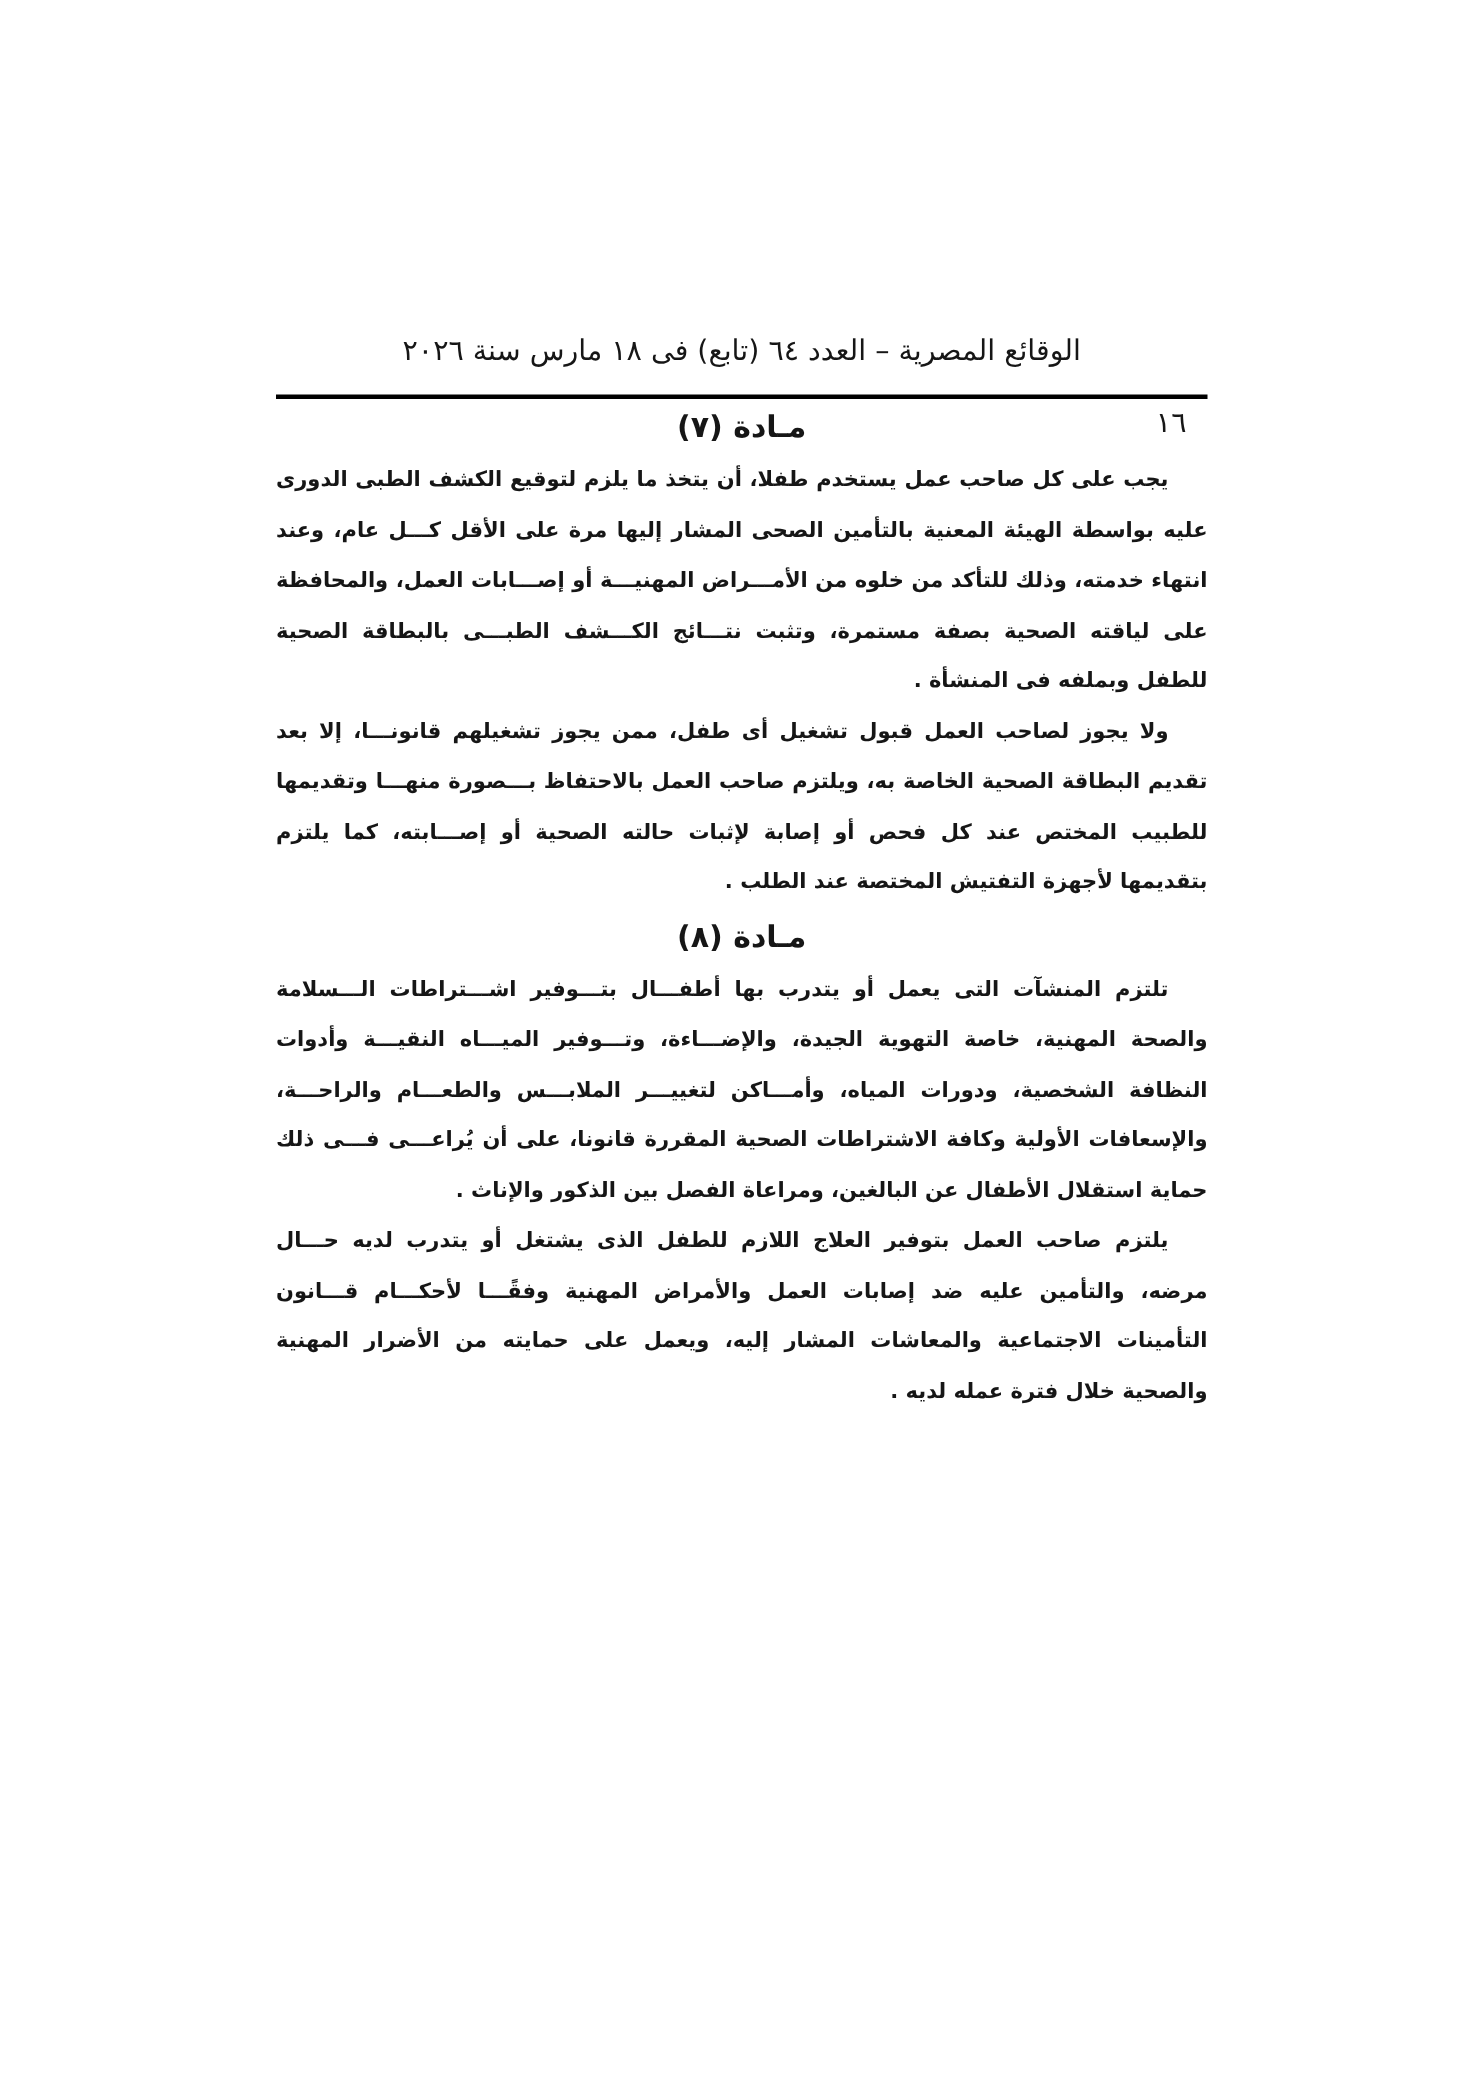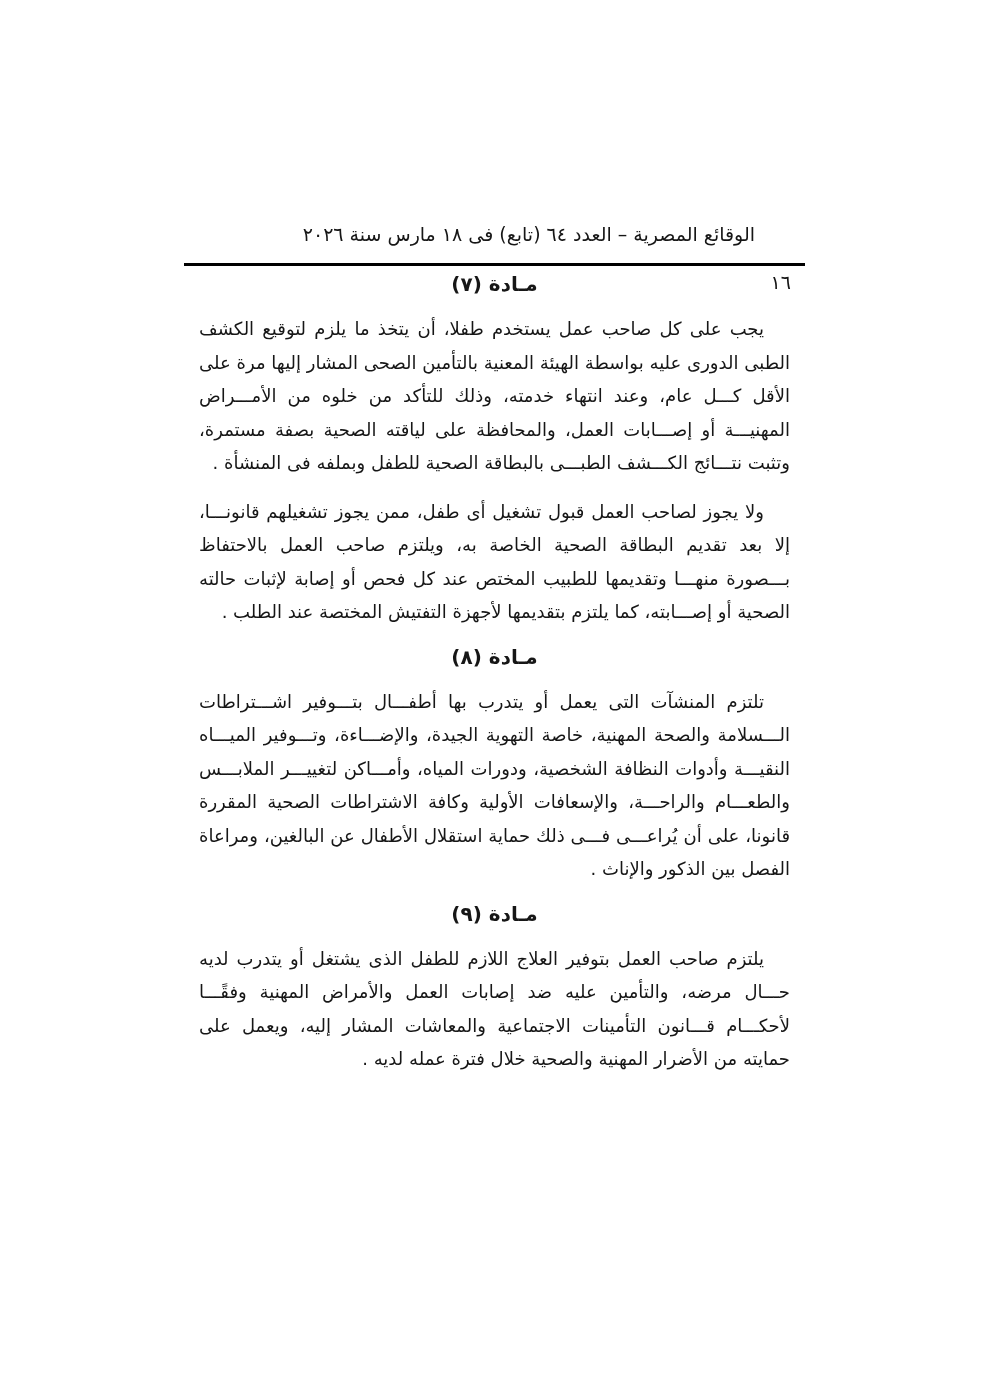--- a/index.html
+++ b/index.html
@@ -23,20 +23,21 @@
     right: 184px;
     width: 621px;
   }
   .page-header {
     position: relative;
     height: 38px;
     font-size: 19px;
     line-height: 30px;
   }
   .header-title {
+    text-align: center;
     padding: 0 50px;
     white-space: nowrap;
   }
   .page-number {
     position: absolute;
     top: 0;
     right: 14px;
     font-size: 19px;
     letter-spacing: 2px;
     margin-top: 48px;
@@ -47,25 +48,26 @@
     margin: 6px 0 0 0;
   }
   .article-heading {
     font-size: 20px;
     font-weight: bold;
     text-align: center;
     margin: 5px 0 7px 0;
     line-height: 26px;
   }
   .body-para {
-    margin: 15px;
-    font-size: 18px;
+    margin: 0;
+    font-size: 14px;
     line-height: 33.5px;
     text-align: justify;
     text-indent: 26px;
+    font-weight: bold;
   }
 </style>
 </head>
 <body>
 
 <div class="page">
   <div class="content">
 
     <header class="page-header">
       <span class="page-number">١٦</span>
@@ -79,18 +81,17 @@
       <p class="body-para">يجب على كل صاحب عمل يستخدم طفلا، أن يتخذ ما يلزم لتوقيع الكشف الطبى الدورى عليه بواسطة الهيئة المعنية بالتأمين الصحى المشار إليها مرة على الأقل كـــل عام، وعند انتهاء خدمته، وذلك للتأكد من خلوه من الأمـــراض المهنيـــة أو إصـــابات العمل، والمحافظة على لياقته الصحية بصفة مستمرة، وتثبت نتـــائج الكـــشف الطبـــى بالبطاقة الصحية للطفل وبملفه فى المنشأة .</p>
       <p class="body-para">ولا يجوز لصاحب العمل قبول تشغيل أى طفل، ممن يجوز تشغيلهم قانونـــا، إلا بعد تقديم البطاقة الصحية الخاصة به، ويلتزم صاحب العمل بالاحتفاظ بـــصورة منهـــا وتقديمها للطبيب المختص عند كل فحص أو إصابة لإثبات حالته الصحية أو إصـــابته، كما يلتزم بتقديمها لأجهزة التفتيش المختصة عند الطلب .</p>
     </article>
 
     <article>
       <h2 class="article-heading">مـادة (٨)</h2>
       <p class="body-para">تلتزم المنشآت التى يعمل أو يتدرب بها أطفـــال بتـــوفير اشـــتراطات الـــسلامة والصحة المهنية، خاصة التهوية الجيدة، والإضـــاءة، وتـــوفير الميـــاه النقيـــة وأدوات النظافة الشخصية، ودورات المياه، وأمـــاكن لتغييـــر الملابـــس والطعـــام والراحـــة، والإسعافات الأولية وكافة الاشتراطات الصحية المقررة قانونا، على أن يُراعـــى فـــى ذلك حماية استقلال الأطفال عن البالغين، ومراعاة الفصل بين الذكور والإناث .</p>
     </article>
 
     <article>
-      <h2 class="article-heading">مـادة (٩)</h2>
       <p class="body-para">يلتزم صاحب العمل بتوفير العلاج اللازم للطفل الذى يشتغل أو يتدرب لديه حـــال مرضه، والتأمين عليه ضد إصابات العمل والأمراض المهنية وفقًـــا لأحكـــام قـــانون التأمينات الاجتماعية والمعاشات المشار إليه، ويعمل على حمايته من الأضرار المهنية والصحية خلال فترة عمله لديه .</p>
     </article>
 
   </div>
 </div>
 
 </body></html>

